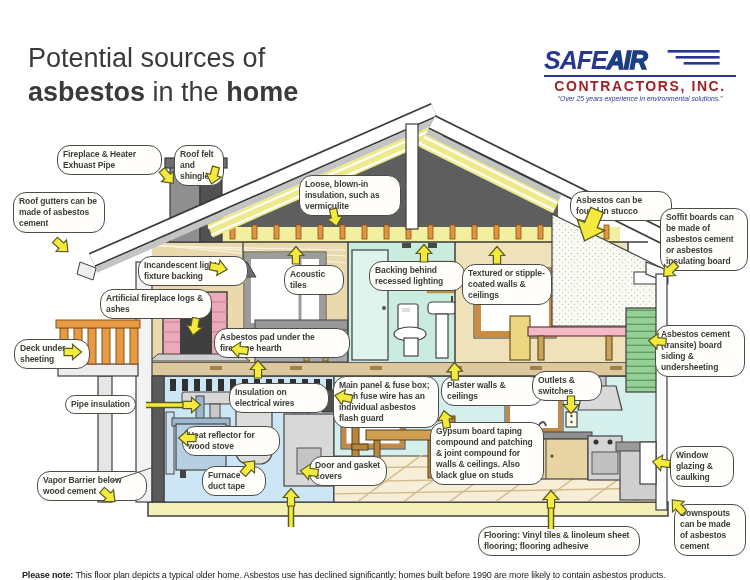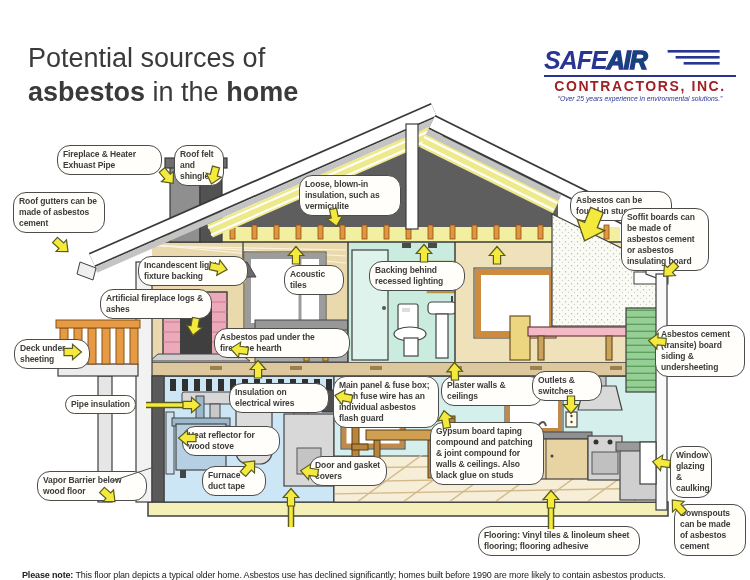--- a/index.html
+++ b/index.html
@@ -349,39 +349,40 @@
     </div>
     <div class="logo-contractors">CONTRACTORS, INC.</div>
     <div class="logo-tagline">“Over 25 years experience in environmental solutions.”</div>
   </div>
 
   <div class="callout" style="left:57px;top:121px;width:105px">Fireplace &amp; Heater Exhuast Pipe</div>
   <div class="callout" style="left:174px;top:121px;width:50px">Roof felt and shingles</div>
   <div class="callout" style="left:13px;top:168px;width:92px">Roof gutters can be made of asbestos cement</div>
   <div class="callout" style="left:299px;top:151px;width:102px">Loose, blown-in insulation, such as vermiculite</div>
   <div class="callout" style="left:570px;top:167px;width:102px">Asbestos can be found in stucco</div>
-  <div class="callout" style="left:621px;top:184px;width:88px">Soffit boards can be made of asbestos cement or asbestos insulating board</div>
+  <div class="callout" style="left:660px;top:184px;width:88px">Soffit boards can be made of asbestos cement or asbestos insulating board</div>
   <div class="callout" style="left:138px;top:232px;width:110px">Incandescent light fixture backing</div>
   <div class="callout" style="left:369px;top:237px;width:96px">Backing behind recessed lighting</div>
   <div class="callout" style="left:284px;top:241px;width:60px">Acoustic tiles</div>
+  <div class="callout" style="left:462px;top:240px;width:90px">Textured or stipple-coated walls &amp; ceilings</div>
   <div class="callout" style="left:100px;top:265px;width:112px">Artificial fireplace logs &amp; ashes</div>
   <div class="callout" style="left:214px;top:304px;width:136px">Asbestos pad under the fireplace hearth</div>
   <div class="callout" style="left:14px;top:315px;width:76px">Deck under-sheeting</div>
   <div class="callout nowrap" style="left:65px;top:371px">Pipe insulation</div>
   <div class="callout" style="left:229px;top:359px;width:100px">Insulation on electrical wires</div>
   <div class="callout" style="left:333px;top:352px;width:106px">Main panel &amp; fuse box; each fuse wire has an individual asbestos flash guard</div>
   <div class="callout" style="left:441px;top:352px;width:102px">Plaster walls &amp; ceilings</div>
   <div class="callout" style="left:532px;top:347px;width:70px">Outlets &amp; switches</div>
   <div class="callout" style="left:182px;top:402px;width:98px">Heat reflector for wood stove</div>
   <div class="callout" style="left:430px;top:398px;width:114px">Gypsum board taping compound and patching &amp; joint compound for walls &amp; ceilings. Also black glue on studs</div>
   <div class="callout" style="left:202px;top:442px;width:64px">Furnace duct tape</div>
   <div class="callout" style="left:309px;top:432px;width:78px">Door and gasket covers</div>
   <div class="callout" style="left:655px;top:301px;width:90px">Asbestos cement (transite) board siding &amp; undersheeting</div>
-  <div class="callout" style="left:670px;top:422px;width:42px">Window glazing &amp; caulking</div>
-  <div class="callout" style="left:37px;top:447px;width:110px">Vapor Barrier below wood floor</div>
+  <div class="callout" style="left:670px;top:422px;width:64px">Window glazing &amp; caulking</div>
+  <div class="callout" style="left:37px;top:447px;width:110px">Vapor Barrier below wood cement</div>
   <div class="callout" style="left:674px;top:480px;width:72px">Downspouts can be made of asbestos cement</div>
   <div class="callout" style="left:478px;top:502px;width:162px">Flooring: Vinyl tiles &amp; linoleum sheet flooring; flooring adhesive</div>
 
   <svg class="arrow-svg" width="750" height="580" viewBox="0 0 750 580">
     <defs>
       <path id="arw" d="M0,-3.6 L8.5,-3.6 L8.5,-7.8 L17.5,0 L8.5,7.8 L8.5,3.6 L0,3.6 Z"></path>
     </defs>
 
     <g stroke="#5a5a20" stroke-width="6.5">
       <line x1="146" y1="381" x2="184" y2="381"></line>

